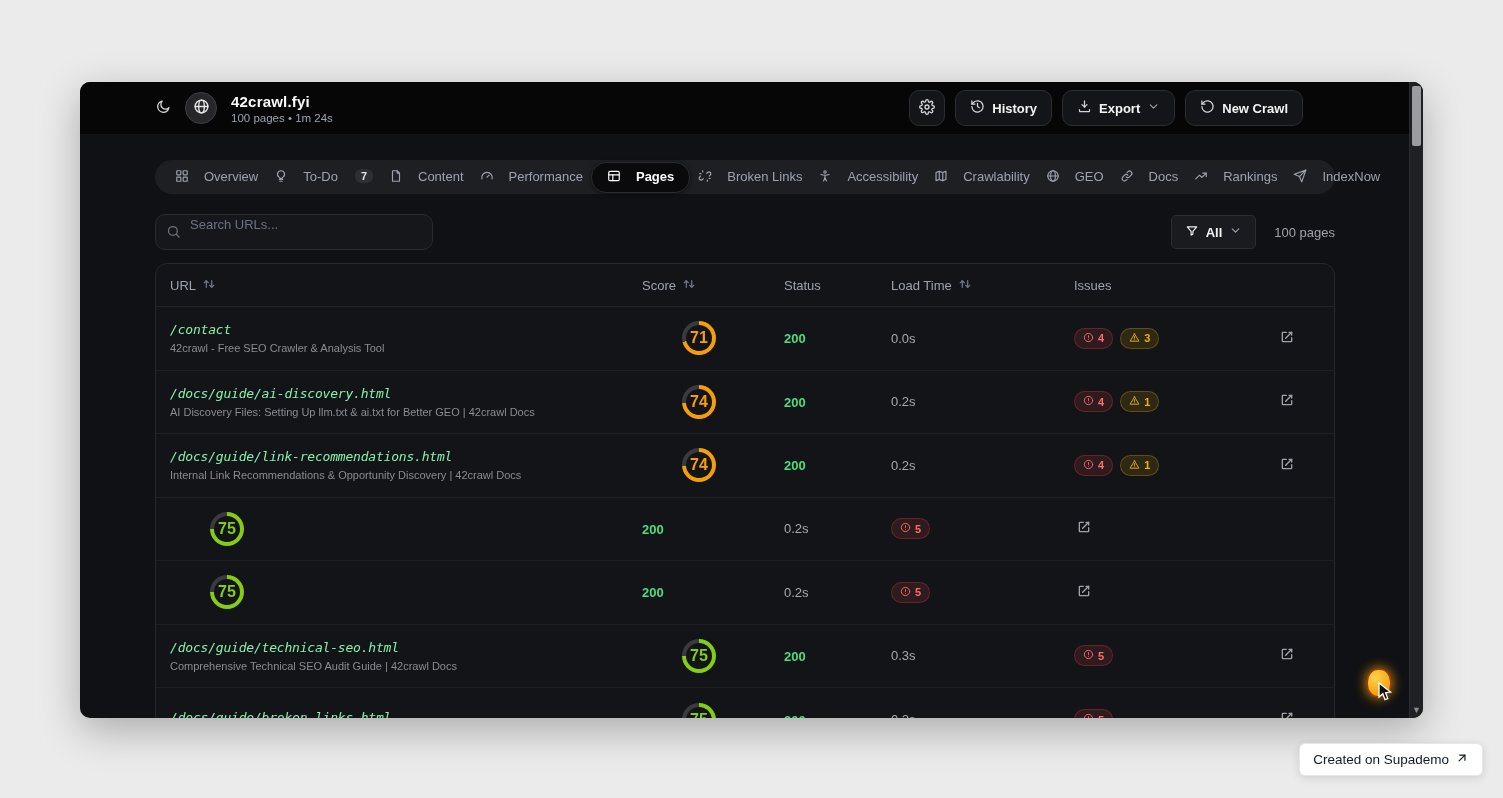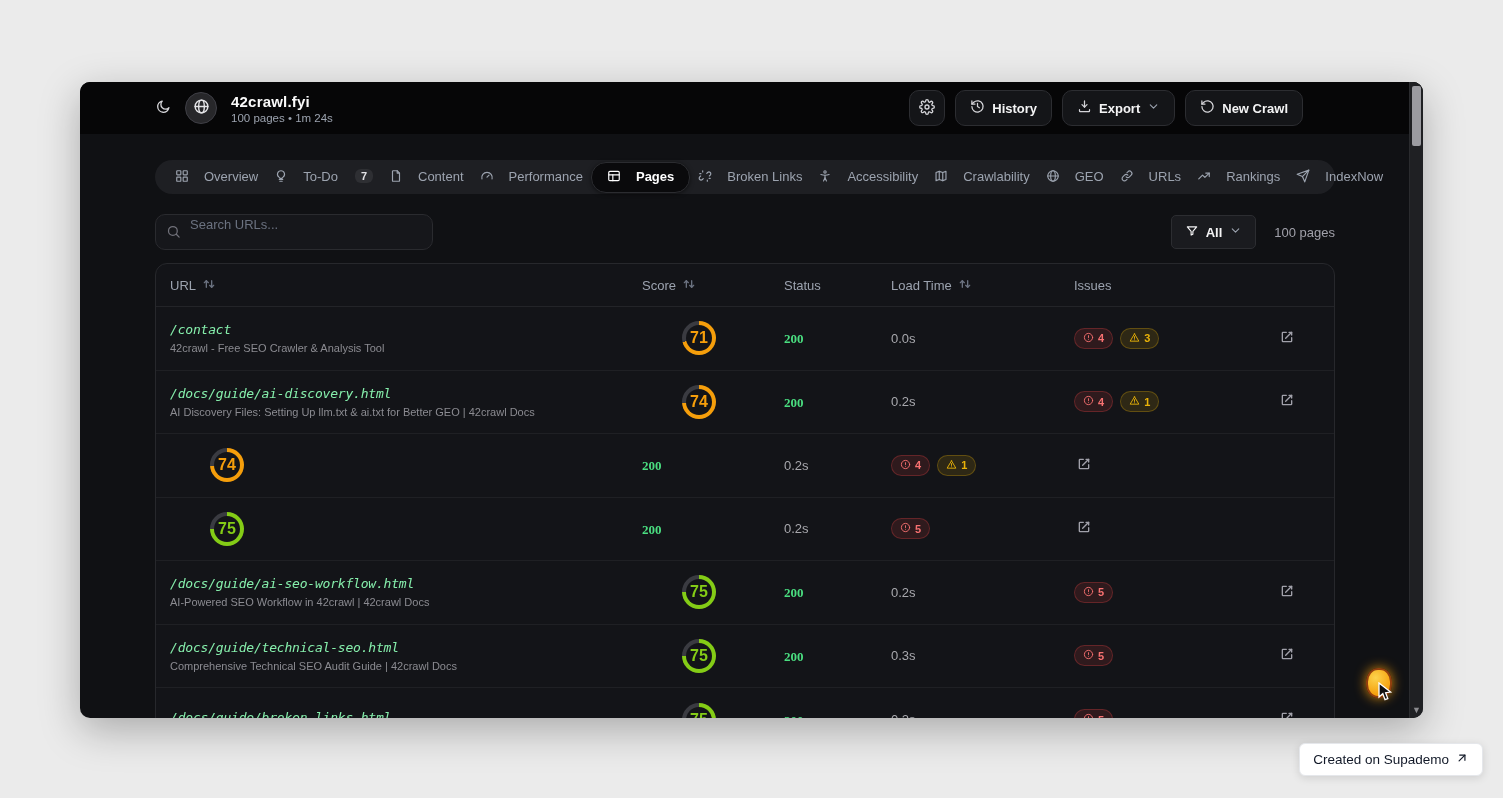--- a/index.html
+++ b/index.html
@@ -105,21 +105,21 @@
   .url-cell { display:flex; flex-direction:column; gap:5px; padding-left:0; }
   .url { font-size:13px; color:#86efac; letter-spacing:-.2px;font-style:italic; }
   .desc { font-size:11px; color:#8b8b91; font-family:"Liberation Sans", sans-serif; }
   .score-cell { padding-left:40px; }
   .score-ring {
     width:34px; height:34px; border-radius:50%; position:relative;
     display:flex; align-items:center; justify-content:center;
   }
   .score-ring::before { content:""; position:absolute; inset:4px; border-radius:50%; background:#131418; }
   .score-num { position:relative; z-index:1; font-size:16px; font-weight:700; }
-  .status { font-size:13px; font-weight:700; color:#4ade80; font-family:Liberation Serif, serif; }
+  .status { font-size:13px; font-weight:700; color:#4ade80; font-family:Liberation Sans, sans-serif; }
   .load-cell { font-size:13px; color:#a8a8ad; }
   .issues-cell { display:flex; align-items:center; gap:7px; }
   .badge {
     display:inline-flex; align-items:center; gap:4px; border-radius:999px;
     padding:3px 8px; font-size:11px; font-weight:700;
   }
   .badge .i { width:11px; height:11px; }
   .badge.err { background:rgba(239,68,68,.13); color:#f87171; border:1px solid rgba(239,68,68,.28); }
   .badge.warn { background:rgba(234,179,8,.13); color:#eab308; border:1px solid rgba(234,179,8,.28); }
   .ext-btn { background:none; border:none; color:#a1a1aa; cursor:pointer; display:flex; padding:2px; }
@@ -310,21 +310,21 @@
               <path d="M3 12h18"></path>
               <ellipse cx="12" cy="12" rx="4" ry="9"></ellipse>
             </svg></span>
         <span>GEO</span>
       </div>
       <div class="tab">
         <span><svg class="i" viewBox="0 0 24 24">
               <path d="M10.5 13.5a4 4 0 0 0 5.7 0l3-3a4 4 0 1 0-5.7-5.7L12 6.3"></path>
               <path d="M13.5 10.5a4 4 0 0 0-5.7 0l-3 3a4 4 0 1 0 5.7 5.7L12 17.7"></path>
             </svg></span>
-        <span>URLs</span>
+        <span>Docs</span>
       </div>
       <div class="tab">
         <span><svg class="i" viewBox="0 0 24 24">
               <path d="M3 17l6.5-6.5 4 4L21 7"></path>
               <path d="M15 7h6v6"></path>
             </svg></span>
         <span>Rankings</span>
       </div>
       <div class="tab">
         <span><svg class="i" viewBox="0 0 24 24">
@@ -471,20 +471,24 @@
               <span><svg class="i" viewBox="0 0 24 24">
                   <path d="M15 5h4v4"></path>
                   <path d="M19 5l-9 9"></path>
                   <path d="M19 13v5a1 1 0 0 1-1 1H6a1 1 0 0 1-1-1V6a1 1 0 0 1 1-1h5"></path>
                 </svg></span>
             </button>
           </div>
       </div>
 
       <div class="trow">
+        <div class="url-cell">
+          <div class="url mono">/docs/guide/link-recommendations.html</div>
+          <div class="desc">Internal Link Recommendations &amp; Opportunity Discovery | 42crawl Docs</div>
+        </div>
         <div class="score-cell">
             <div class="score-ring" style="background: conic-gradient(rgb(245, 158, 11) 266.4deg, rgb(58, 59, 65) 0deg);">
               <span class="score-num" style="color: rgb(245, 158, 11);">74</span>
             </div>
           </div>
         <div><span class="status">200</span></div>
         <div class="load-cell">0.2s</div>
         <div class="issues-cell">
           <span class="badge err">
               <span><svg class="i" viewBox="0 0 24 24">
@@ -537,24 +541,20 @@
               <span><svg class="i" viewBox="0 0 24 24">
                   <path d="M15 5h4v4"></path>
                   <path d="M19 5l-9 9"></path>
                   <path d="M19 13v5a1 1 0 0 1-1 1H6a1 1 0 0 1-1-1V6a1 1 0 0 1 1-1h5"></path>
                 </svg></span>
             </button>
           </div>
       </div>
 
       <div class="trow">
-        <div class="url-cell">
-          <div class="url mono">/docs/guide/ai-seo-workflow.html</div>
-          <div class="desc">AI-Powered SEO Workflow in 42crawl | 42crawl Docs</div>
-        </div>
         <div class="score-cell">
             <div class="score-ring" style="background: conic-gradient(rgb(132, 204, 22) 270deg, rgb(58, 59, 65) 0deg);">
               <span class="score-num" style="color: rgb(132, 204, 22);">75</span>
             </div>
           </div>
         <div><span class="status">200</span></div>
         <div class="load-cell">0.2s</div>
         <div class="issues-cell">
           <span class="badge err">
               <span><svg class="i" viewBox="0 0 24 24">

